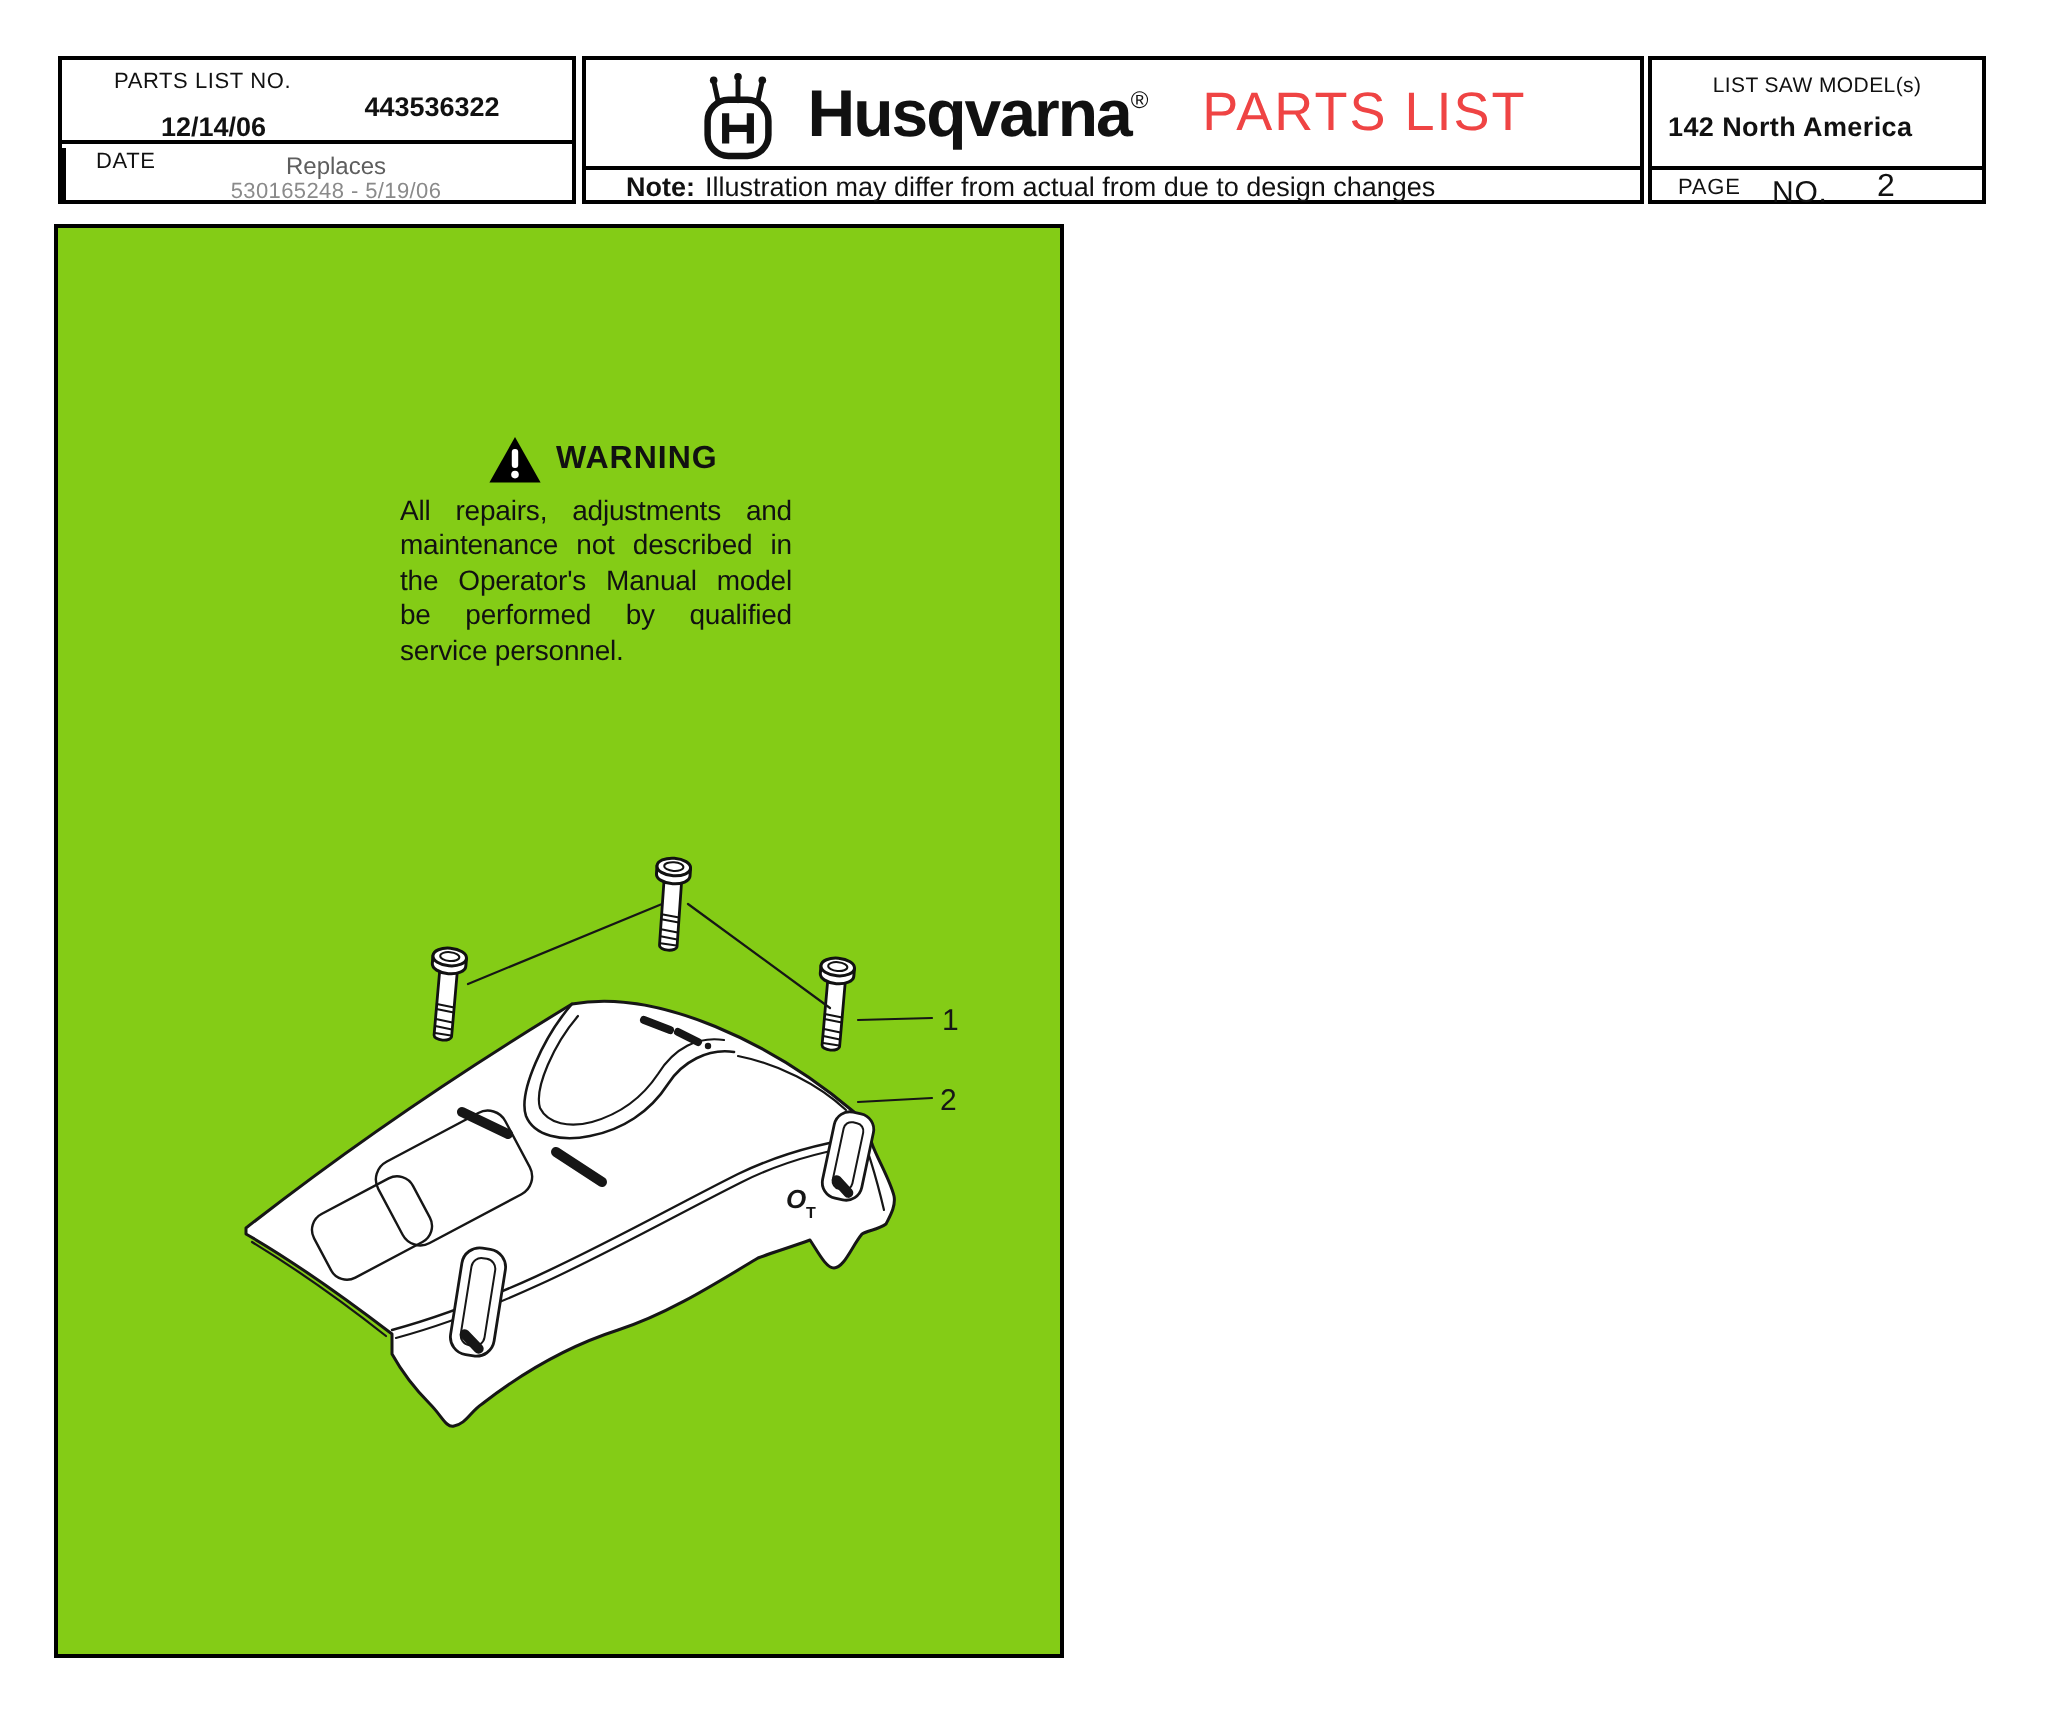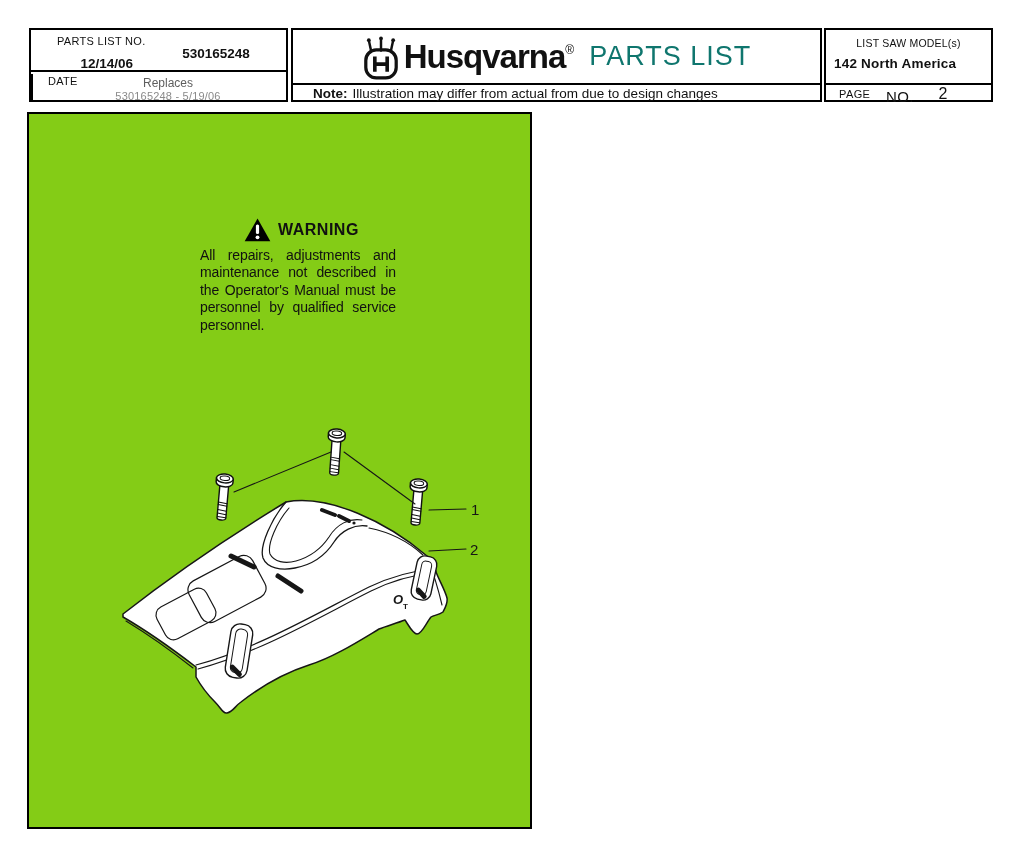--- a/index.html
+++ b/index.html
@@ -17,25 +17,25 @@
   .pln-label { position:absolute; left:26px; top:5px; font-size:11px; letter-spacing:.3px; }
   .pln-value { position:absolute; left:118px; top:16px; width:134px; text-align:center; font-size:13.5px; font-weight:bold; }
   .bl-row2 { position:relative; height:32px; border-top:2px solid #000; display:flex;flex-direction:column; }
   .bl-date { position:relative; width:110px; height:100%; }
   .date-label { position:absolute; left:17px; top:3px; font-size:11px; letter-spacing:.3px; }
   .date-value { position:absolute; right:8px; bottom:3px; font-size:13.5px; font-weight:bold; }
   .bl-replaces { position:relative; flex:1; border-left:2px solid #000; text-align:center;padding-left:17px; }
   .replaces-label { display:block; margin-top:2px; font-size:12px; color:#5e5e5e; }
   .replaces-value { display:block; font-size:11px; color:#8a8a8a; letter-spacing:.2px; }
 
-  .bc-row1 { height:53px; display:flex; align-items:center; justify-content:center; gap:2px; }
+  .bc-row1 { height:53px; display:flex; align-items:center; justify-content:center; gap:14px; }
   .logo-svg { display:block; margin-top:2px; }
   .brand-name { font-size:33px; font-weight:bold; letter-spacing:-1px; margin-left:2px; }
   .brand-reg { font-size:12px; vertical-align:14px; font-weight:normal; }
-  .center-title { font-size:27px; font-weight:400; letter-spacing:1px; margin-left:14px; color:#0f766e; }
+  .center-title { font-size:27px; font-weight:400; letter-spacing:1px; margin-left:14px; color:#ef4444; }
   .bc-row2 { height:19px; border-top:2px solid #000; padding-left:20px; display:flex; align-items:center; font-size:13.5px; }
   .note-label { font-weight:bold; }
   .note-text { margin-left:5px; }
 
   .br-row1 { position:relative; height:53px; }
   .model-label { position:absolute; left:0; right:0; top:7px; text-align:center; font-size:10.5px; letter-spacing:.2px; }
   .model-value { position:absolute; left:8px; top:26px; font-size:13.5px; font-weight:bold; letter-spacing:.2px; }
   .br-row2 { position:relative; height:19px; border-top:2px solid #000; }
   .page-label { position:absolute; left:13px; top:3px; font-size:11px; letter-spacing:.4px; }
   .page-label2 { position:absolute; left:60px; top:3px; font-size:15px; letter-spacing:.4px; }
@@ -53,21 +53,21 @@
   .diagram-svg text { font-family:"Liberation Sans", sans-serif; }
 </style>
 </head>
 <body>
 
 <div class="page">
 
   <div class="hbox box-left">
     <div class="bl-row1">
       <span class="pln-label">PARTS LIST NO.</span>
-      <span class="pln-value">530165248</span>
+      <span class="pln-value">443536322</span>
     </div>
     <div class="bl-row2">
       <div class="bl-date">
         <span class="date-label">DATE</span>
         <span class="date-value">12/14/06</span>
       </div>
       <div class="bl-replaces">
         <span class="replaces-label">Replaces</span>
         <span class="replaces-value">530165248 - 5/19/06</span>
       </div>
@@ -113,21 +113,21 @@
 
     <div class="warning">
       <div class="warn-head">
         <svg width="27" height="24" viewBox="0 0 27 24">
           <path d="M13.5,0.5 L26.3,23.3 L0.7,23.3 Z" fill="#000"></path>
           <rect x="11.9" y="6.5" width="3.2" height="9.5" rx="1.5" fill="#fff"></rect>
           <circle cx="13.5" cy="19.3" r="1.9" fill="#fff"></circle>
         </svg>
         <span class="warn-title">WARNING</span>
       </div>
-      <div class="warn-body">All repairs, adjustments and maintenance not described in the Operator's Manual must be personnel by qualified service personnel.</div>
+      <div class="warn-body">All repairs, adjustments and maintenance not described in the Operator's Manual model be performed by qualified service personnel.</div>
     </div>
 
     <svg class="diagram-svg" width="501" height="713" viewBox="0 0 501 713">
       <defs>
         <g id="screw">
 
           <path d="M-4.4,6 L-4.4,41 A4.4,2.2 0 0 0 4.4,41 L4.4,6" fill="#fff" stroke="#111" stroke-width="1.4"></path>
           <path d="M-4.4,25.5 L4.4,26.5 M-4.4,28 L4.4,29" stroke="#111" stroke-width="1"></path>
           <path d="M-4.2,33 L4.2,34 M-4.2,36.5 L4.2,37.5 M-4,40 L4,40.6" stroke="#111" stroke-width="1"></path>
 

